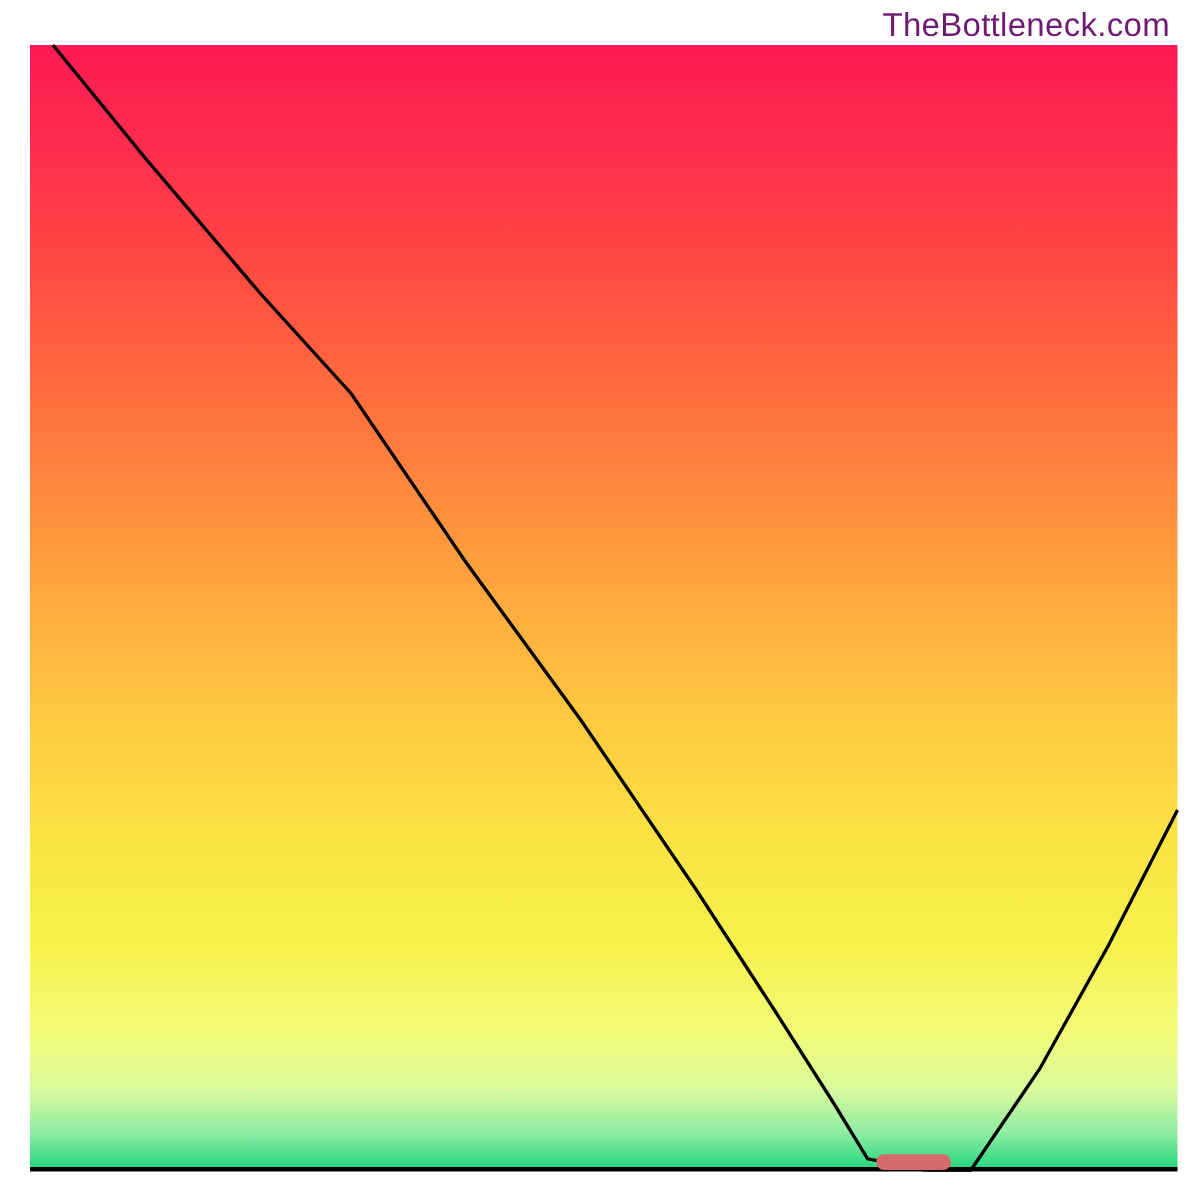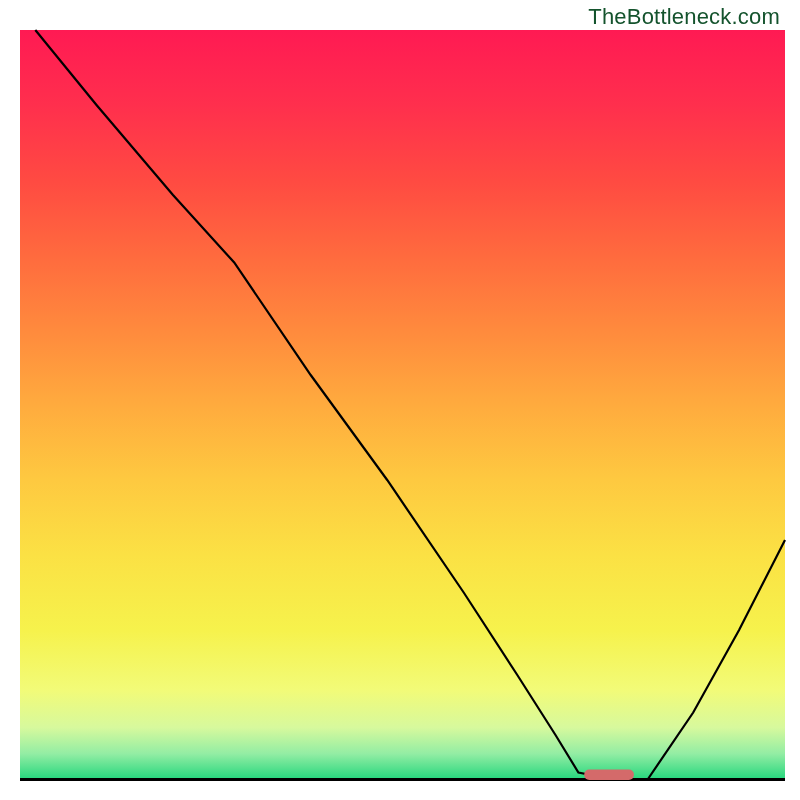--- a/index.html
+++ b/index.html
@@ -10,21 +10,21 @@
     height: 800px;
     overflow: hidden;
     position: relative;
   }
   .watermark {
     position: absolute;
     top: 4px;
     right: 20px;
     font-family: Arial, Helvetica, sans-serif;
     font-size: 22px;
-    color: #14532d;
+    color: #701a75;
     font-weight: 500;
     letter-spacing: 0.2px;
   }
   svg {
     display: block;
   }
   .marker {
     fill: #d46a6a;
   }
 </style>

